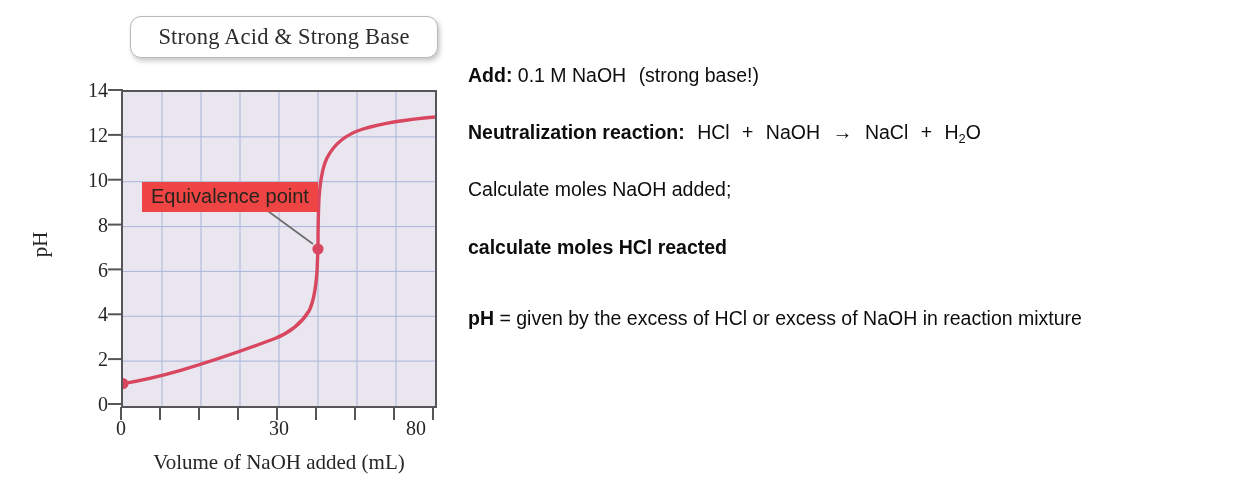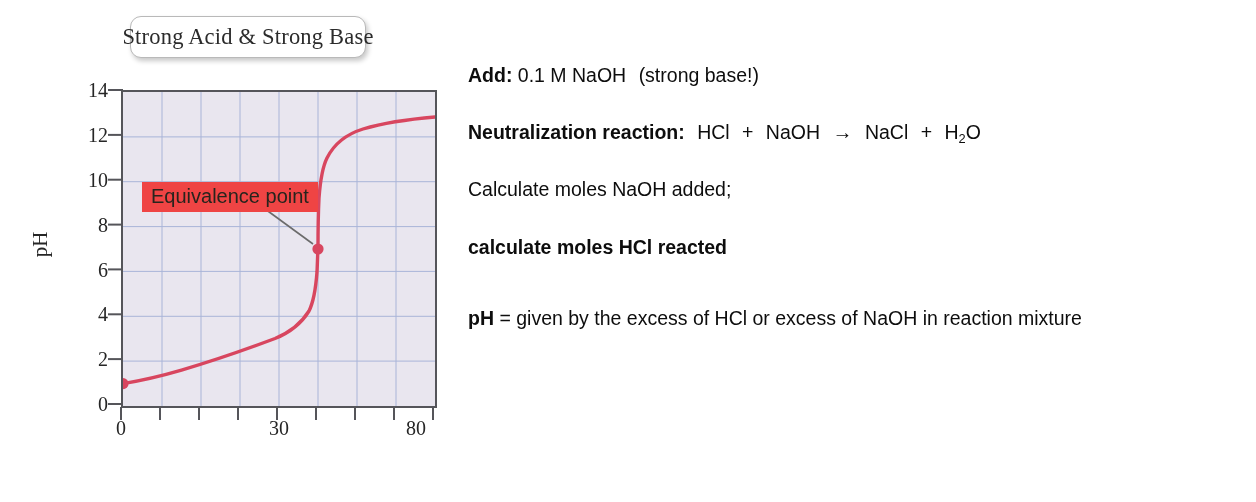--- a/index.html
+++ b/index.html
@@ -23,21 +23,21 @@
     top: 0;
     width: 465px;
     height: 502px;
   }
 
   
   #title-badge {
     position: absolute;
     left: 130px;
     top: 16px;
-    width: 236px;
+    width: 308px;
     height: 42px;
     box-sizing: border-box;
     background: #ffffff;
     border: 1px solid #b9b9b9;
     border-radius: 11px;
     box-shadow: 2px 3px 5px rgba(0,0,0,0.22);
     display: flex;
     align-items: center;
     justify-content: center;
   }
@@ -272,20 +272,21 @@
       <line x1="314" y1="1" x2="314" y2="14"></line>
     </g>
   </svg>
 
   <div id="xtick-labels">
     <div class="xtick-label" style="left:121px">0</div>
     <div class="xtick-label" style="left:279px">30</div>
     <div class="xtick-label" style="left:416px">80</div>
   </div>
 
+  <div id="x-axis-label">Volume of NaOH added (mL)</div>
 </div>
 
 <div id="text-panel">
 
 
   <div id="line-add" class="text-line">
     <b>Add:</b>
     <span>0.1 M NaOH</span><span class="sp"></span>
     <span>(strong base!)</span>
   </div>

